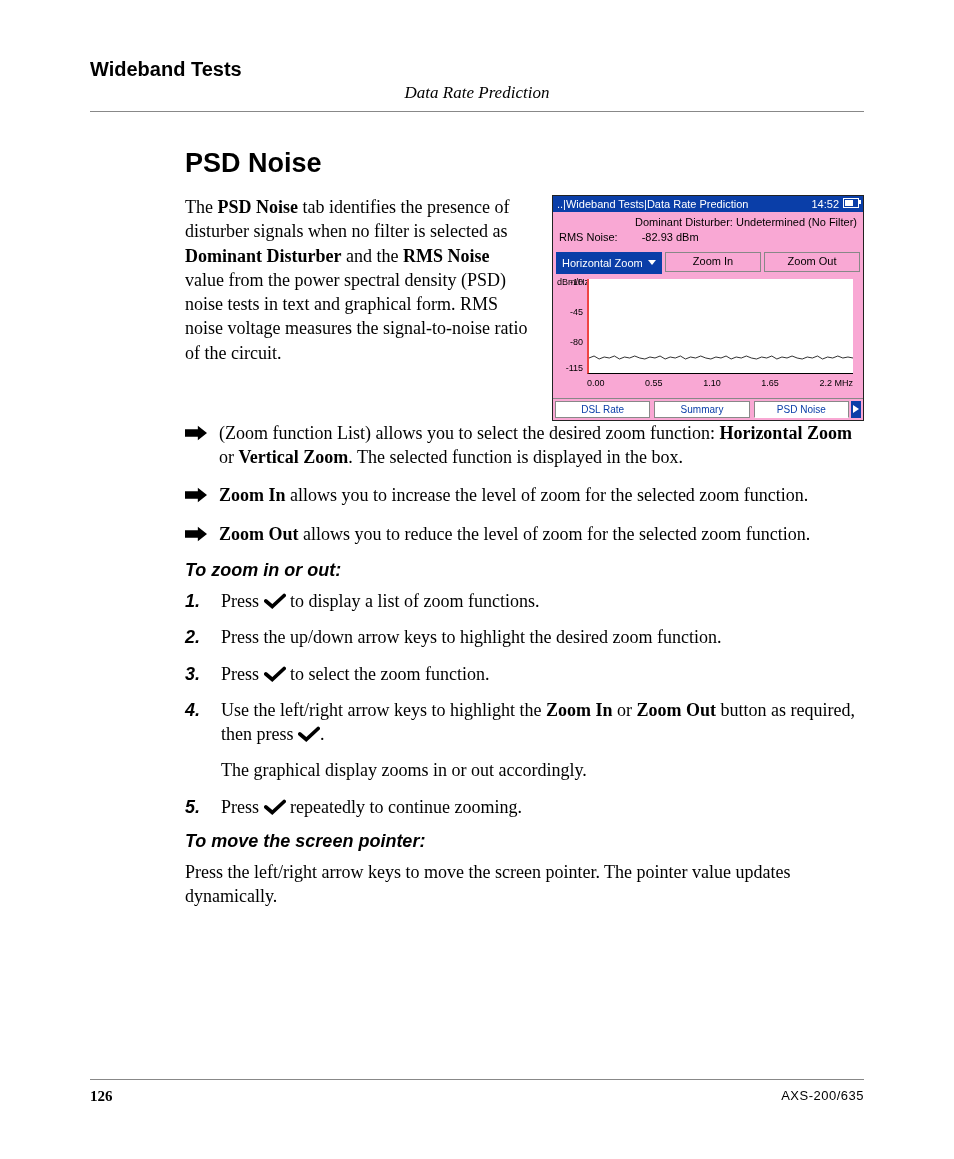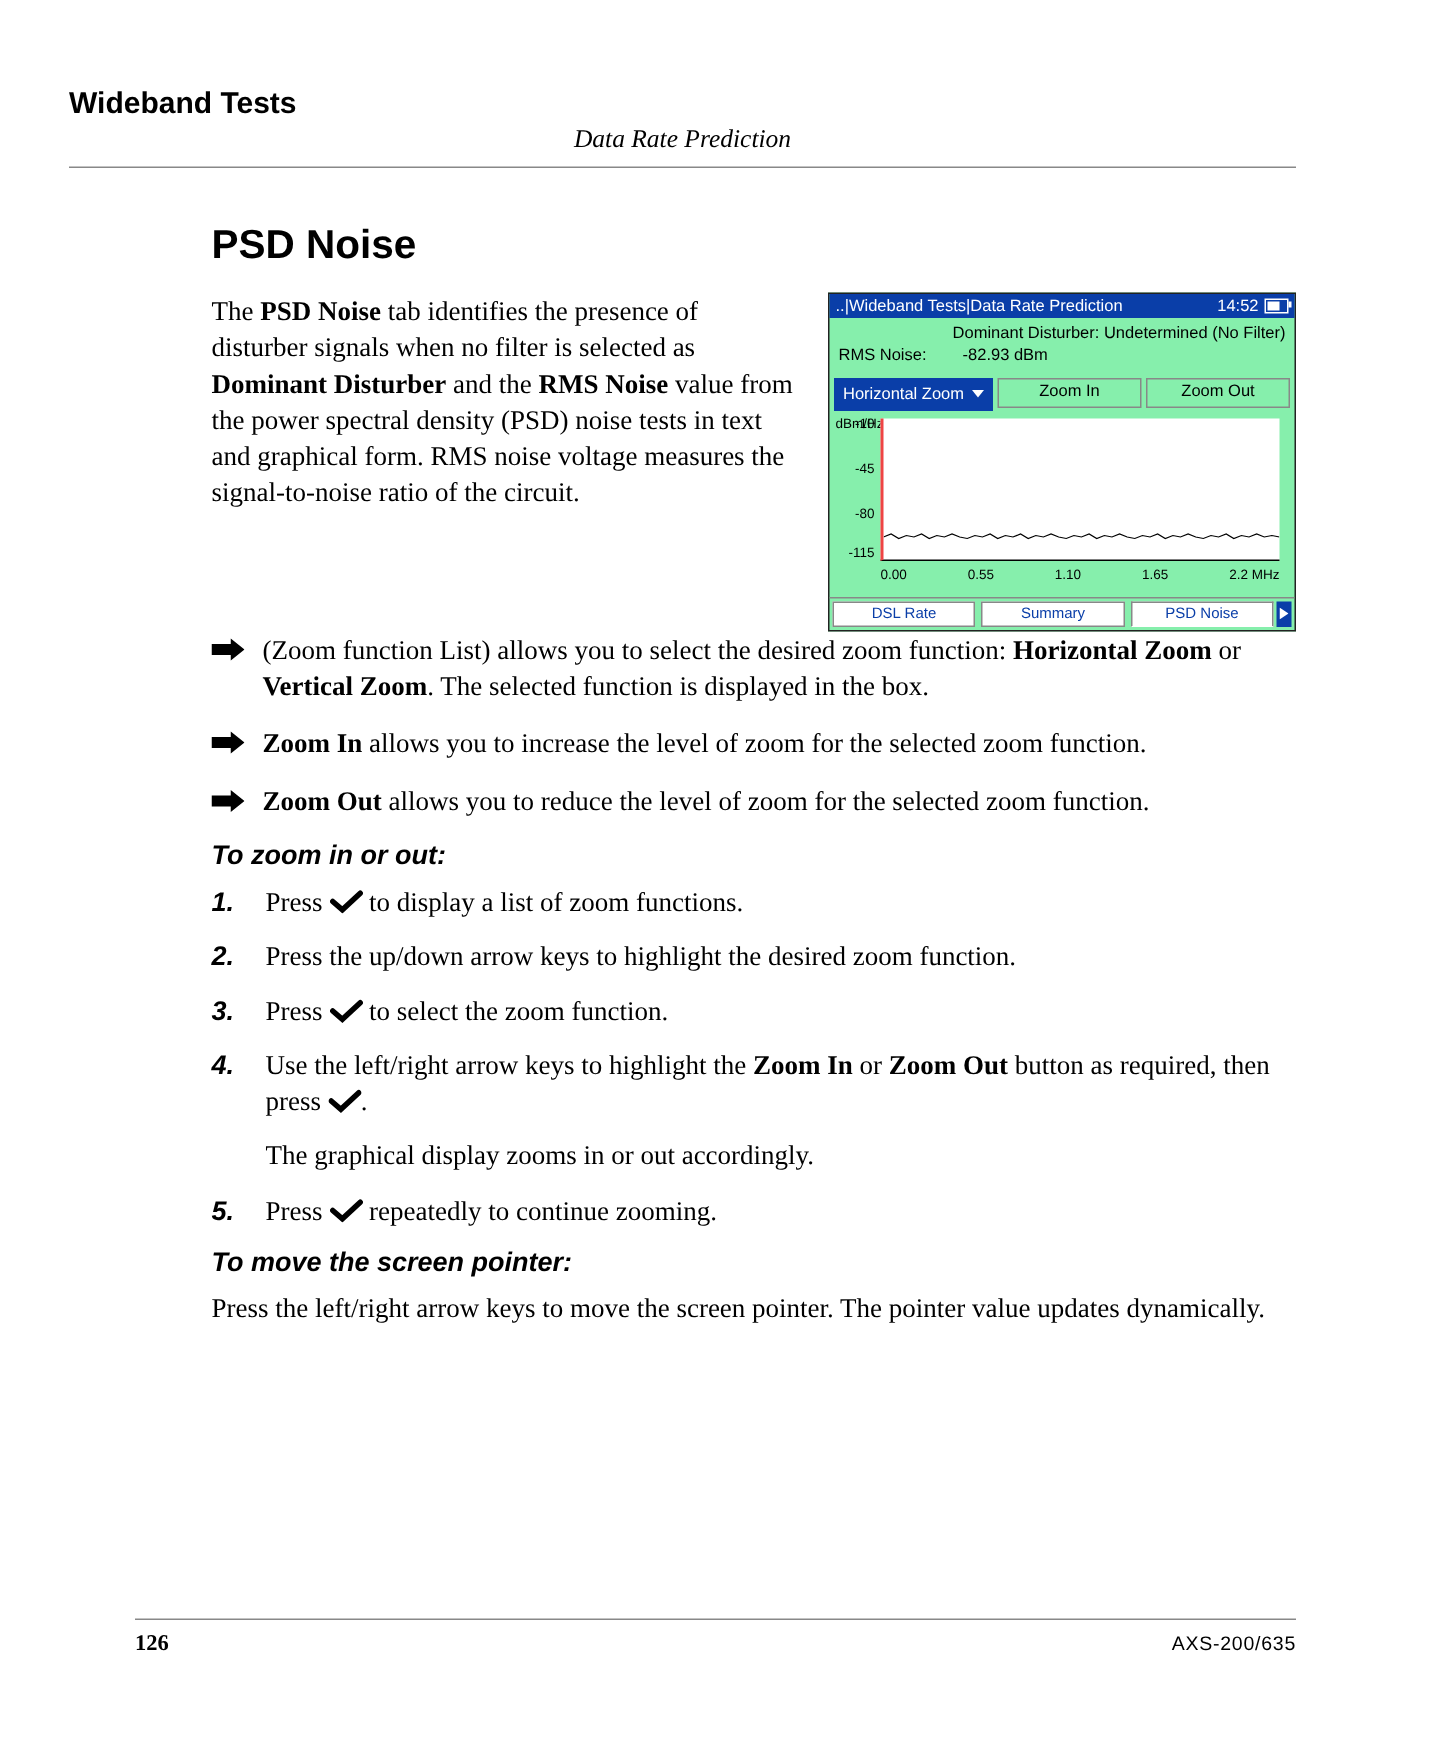--- a/index.html
+++ b/index.html
@@ -4,21 +4,21 @@
 <style>
   html,body{margin:0;padding:0;background:#fff;}
   body{
     width:954px;height:1159px;
     font-family:Georgia,'Times New Roman',serif;
     color:#000;
     position:relative;
     box-sizing:border-box;
   }
   .page{
-    padding:58px 90px 0 46px;
+    padding:58px 90px 0 90px;
     box-sizing:border-box;
     width:100%;height:100%;
     position:relative;
   }
   .running-head{
     font-family:'Segoe UI',Arial,sans-serif;
     font-weight:700;
     font-size:20px;
     margin-bottom:2px;
   }
@@ -97,30 +97,30 @@
   }
   .page-num{font-weight:700;}
   .model{font-family:Arial,sans-serif;font-size:13px;letter-spacing:.5px;}
 
   
   .device{
     width:310px;flex:0 0 310px;
     border:1px solid #222;
     font-family:Tahoma,Arial,sans-serif;
     font-size:11px;
-    background:#86efac;
+    background:#f9a8d4;
   }
   .dev-title{
     background:#0a3ea8;color:#fff;
     display:flex;justify-content:space-between;align-items:center;
     padding:2px 4px;
     font-size:11px;
   }
   .dev-title .batt{
-    display:flex;align-items:center;gap:4px;
+    display:flex;align-items:flex-start;gap:4px;
   }
   .batt-icon{
     width:14px;height:8px;border:1px solid #fff;position:relative;
   }
   .batt-icon::after{
     content:"";position:absolute;right:-3px;top:1px;width:2px;height:4px;background:#fff;
   }
   .batt-fill{position:absolute;left:1px;top:1px;bottom:1px;width:8px;background:#fff;}
   .dev-info{
     padding:3px 6px 6px 6px;

